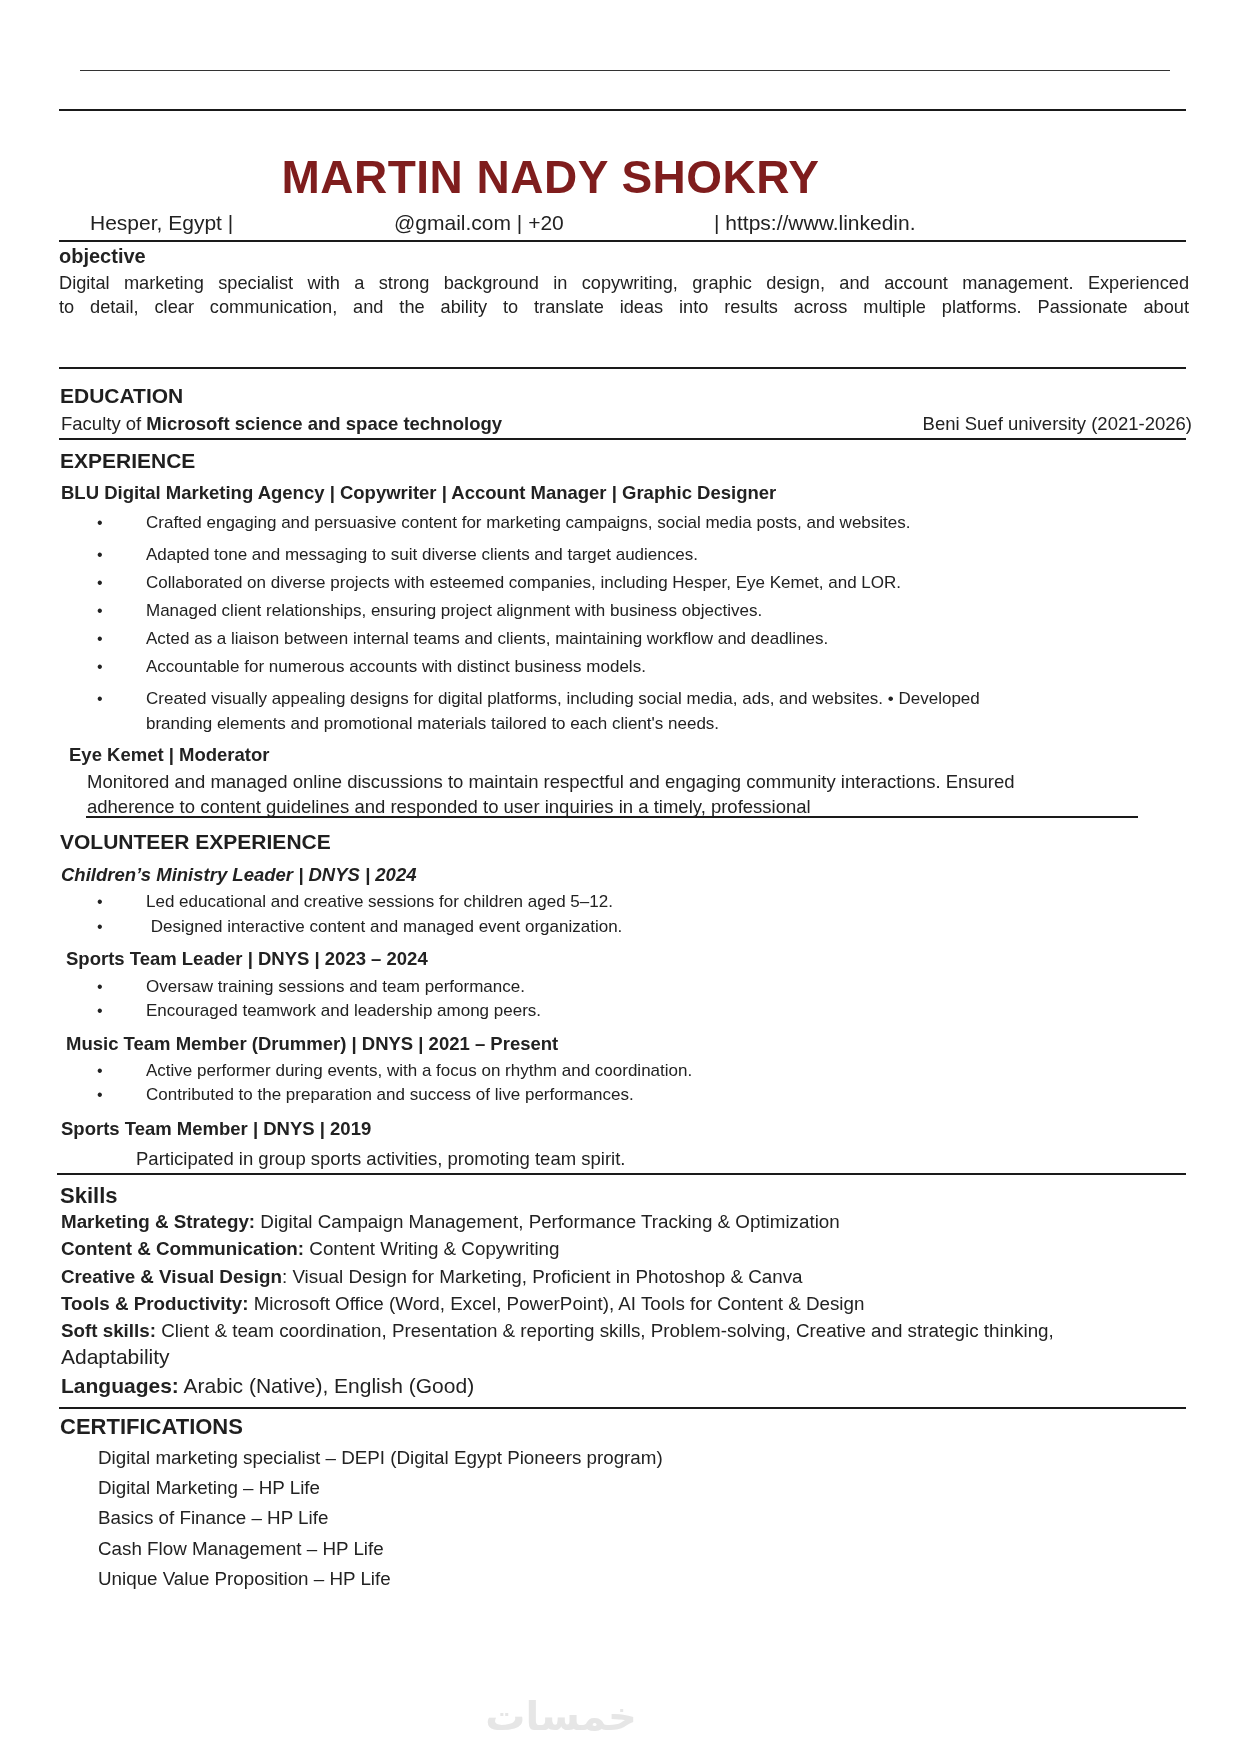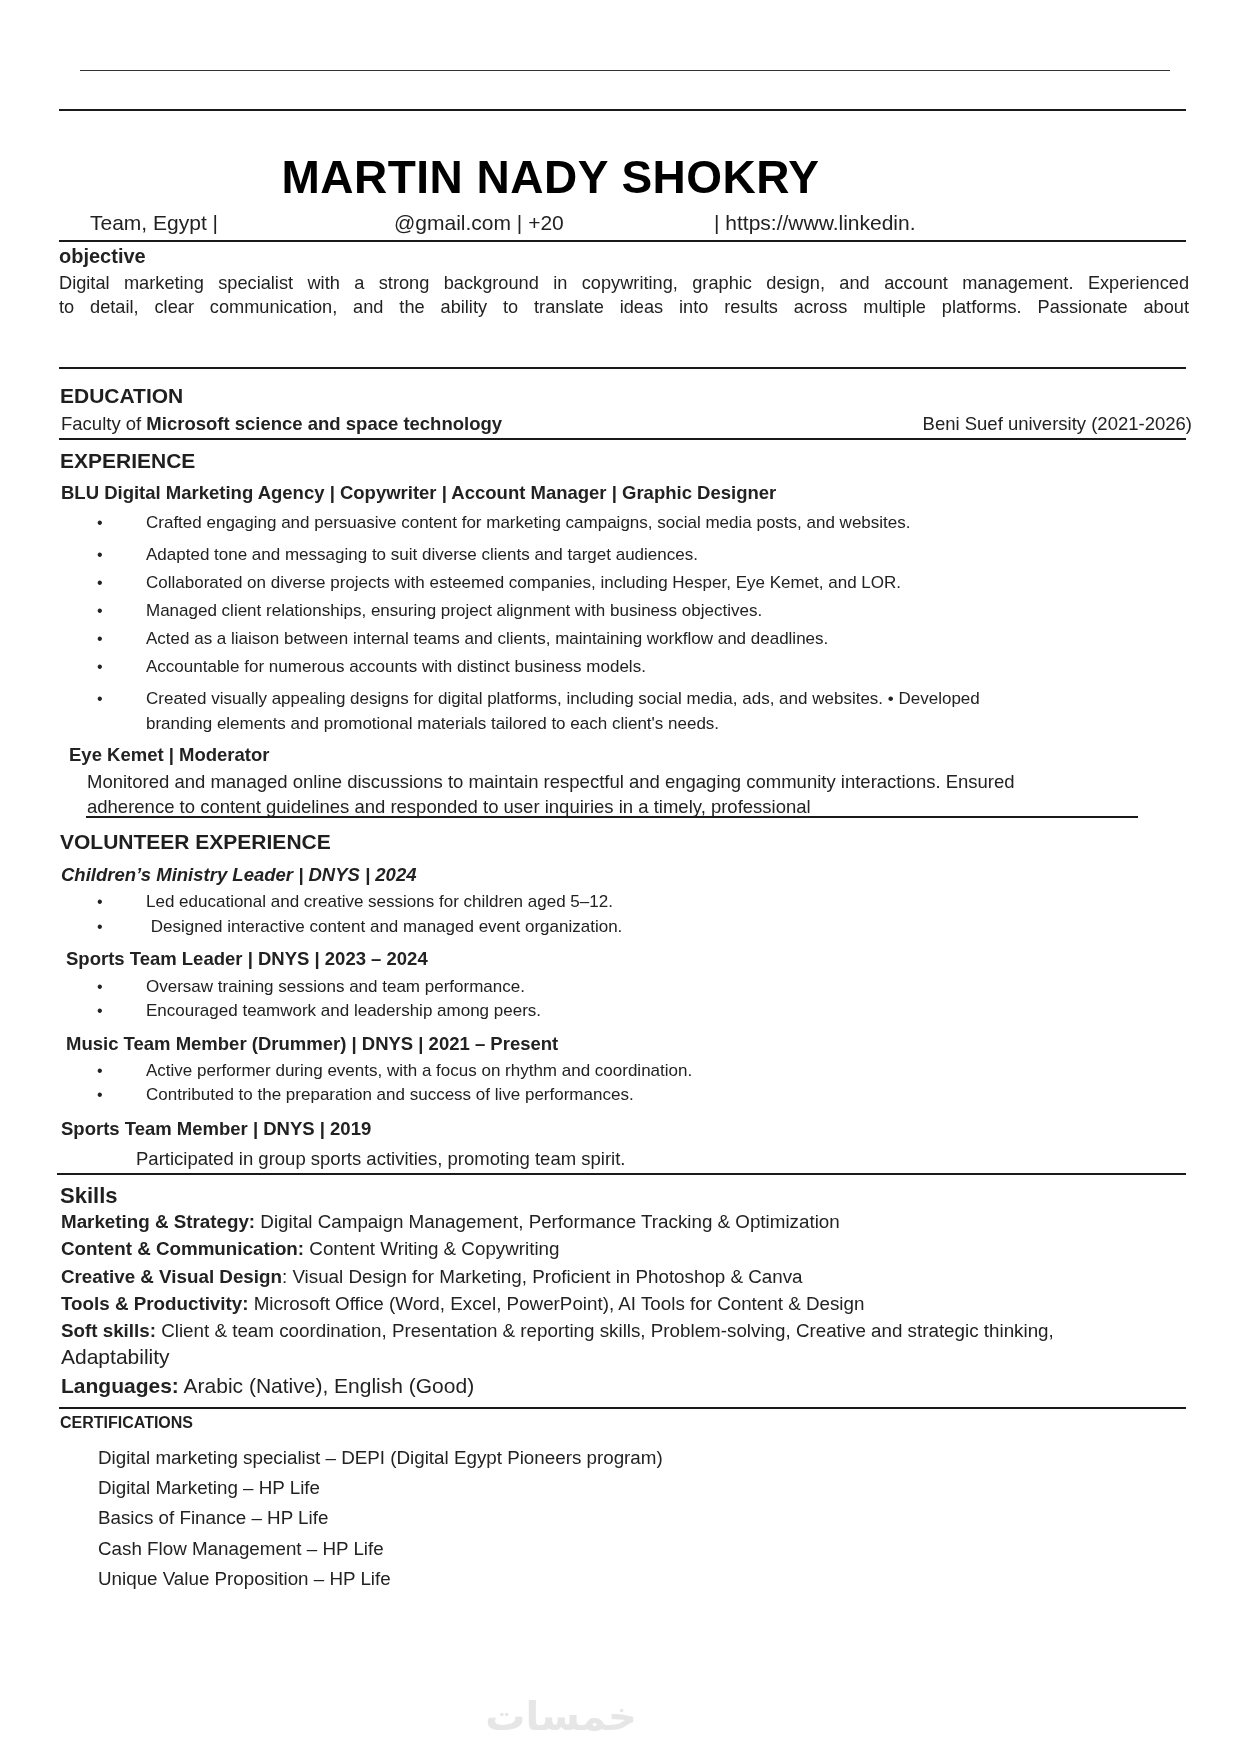--- a/index.html
+++ b/index.html
@@ -1,20 +1,20 @@
 <!DOCTYPE html>
 <html><head>
 <meta charset="utf-8">
 <style>
   html, body { margin: 0; padding: 0; background: #ffffff; }
   body { width: 1240px; height: 1755px; position: relative; overflow: hidden;
          font-family: "Liberation Sans", sans-serif; color: #222222; }
   .abs { position: absolute; white-space: nowrap; }
   .rule { position: absolute; background: #1a1a1a; }
-  .name { left: 0; width: 1101px; text-align: center; top: 150px; font-size: 46px; font-weight: bold; letter-spacing: 0.5px; color: #000000; }
+  .name { left: 0; width: 1101px; text-align: center; top: 150px; font-size: 46px; font-weight: bold; letter-spacing: 0.5px; color: #7f1d1d; }
   .contact { font-size: 21px; top: 211px; color: #222; }
   .sec-head { font-size: 21px; font-weight: bold; left: 60px; color: #1f1f1f; }
   .objective-head { font-size: 20px; font-weight: bold; left: 59px; top: 245px; }
   .para { position: absolute; left: 59px; width: 1130px; font-size: 18.2px; line-height: 24px; text-align: justify; text-align-last: left; white-space: normal; color: #222; }
   .edu-row { left: 61px; top: 413px; font-size: 18.5px; }
   .edu-right { right: 48px; top: 413px; font-size: 18.5px; }
   .job-title { font-size: 18.5px; font-weight: bold; left: 61px; }
   .bullet-dot { position: absolute; font-size: 16px; left: 97px; }
   .bullet-text { position: absolute; left: 146px; font-size: 17px; white-space: nowrap; }
   .skill-line { left: 61px; font-size: 18.8px; }
@@ -22,21 +22,21 @@
   .cert { left: 98px; font-size: 18.8px; }
   .watermark { left: 0; width: 1122px; text-align: center; top: 1693px; font-size: 40px; color: #e6e6e6; font-family: "DejaVu Sans", sans-serif; font-weight: bold; letter-spacing: 2px; }
 </style>
 </head>
 <body>
 
 <div class="rule" style="left:80px; top:70px; width:1090px; height:1px; background:#333;"></div>
 <div class="rule" style="left:59px; top:109px; width:1127px; height:2px;"></div>
 
 <div class="abs name">MARTIN NADY SHOKRY</div>
-<div class="abs contact" style="left:90px;">Team, Egypt |</div>
+<div class="abs contact" style="left:90px;">Hesper, Egypt |</div>
 <div class="abs contact" style="left:394px;">@gmail.com | +20</div>
 <div class="abs contact" style="left:714px;">| https://www.linkedin.</div>
 <div class="rule" style="left:59px; top:240px; width:1127px; height:2px;"></div>
 
 <div class="abs objective-head">objective</div>
 <div class="para" style="top:271px;">
   <div style="text-align-last:justify;">Digital marketing specialist with a strong background in copywriting, graphic design, and account management. Experienced</div>
   <div style="text-align-last:justify;">to detail, clear communication, and the ability to translate ideas into results across multiple platforms. Passionate about</div>
 </div>
 <div class="rule" style="left:59px; top:367px; width:1127px; height:2px;"></div>
@@ -117,20 +117,20 @@
 <div class="abs sec-head" style="top:1183px; font-size:22px;">Skills</div>
 <div class="abs skill-line" style="top:1211px;"><b>Marketing &amp; Strategy:</b><span> Digital Campaign Management, Performance Tracking &amp; Optimization</span></div>
 <div class="abs skill-line" style="top:1238px;"><b>Content &amp; Communication:</b><span> Content Writing &amp; Copywriting</span></div>
 <div class="abs skill-line" style="top:1266px;"><b>Creative &amp; Visual Design</b><span>: Visual Design for Marketing, Proficient in Photoshop &amp; Canva</span></div>
 <div class="abs skill-line" style="top:1293px;"><b>Tools &amp; Productivity:</b><span> Microsoft Office (Word, Excel, PowerPoint), AI Tools for Content &amp; Design</span></div>
 <div class="abs skill-line" style="top:1320px;"><b>Soft skills:</b><span> Client &amp; team coordination, Presentation &amp; reporting skills, Problem-solving, Creative and strategic thinking,</span></div>
 <div class="abs skill-line" style="top:1345px; font-size:21px;">Adaptability</div>
 <div class="abs skill-line" style="top:1374px; font-size:21px;"><b>Languages:</b><span> Arabic (Native), English (Good)</span></div>
 <div class="rule" style="left:59px; top:1407px; width:1127px; height:2px;"></div>
 
-<div class="abs sec-head" style="top:1414px; font-size:16px;text-align:right;">CERTIFICATIONS</div>
+<div class="abs sec-head" style="top:1414px; font-size:22px;text-align:right;">CERTIFICATIONS</div>
 <div class="abs cert" style="top:1447px;">Digital marketing specialist – DEPI (Digital Egypt Pioneers program)</div>
 <div class="abs cert" style="top:1477px;">Digital Marketing – HP Life</div>
 <div class="abs cert" style="top:1507px;">Basics of Finance – HP Life</div>
 <div class="abs cert" style="top:1538px;">Cash Flow Management – HP Life</div>
 <div class="abs cert" style="top:1568px;">Unique Value Proposition – HP Life</div>
 
 <div class="abs watermark">خمسات</div>
 
 </body></html>

